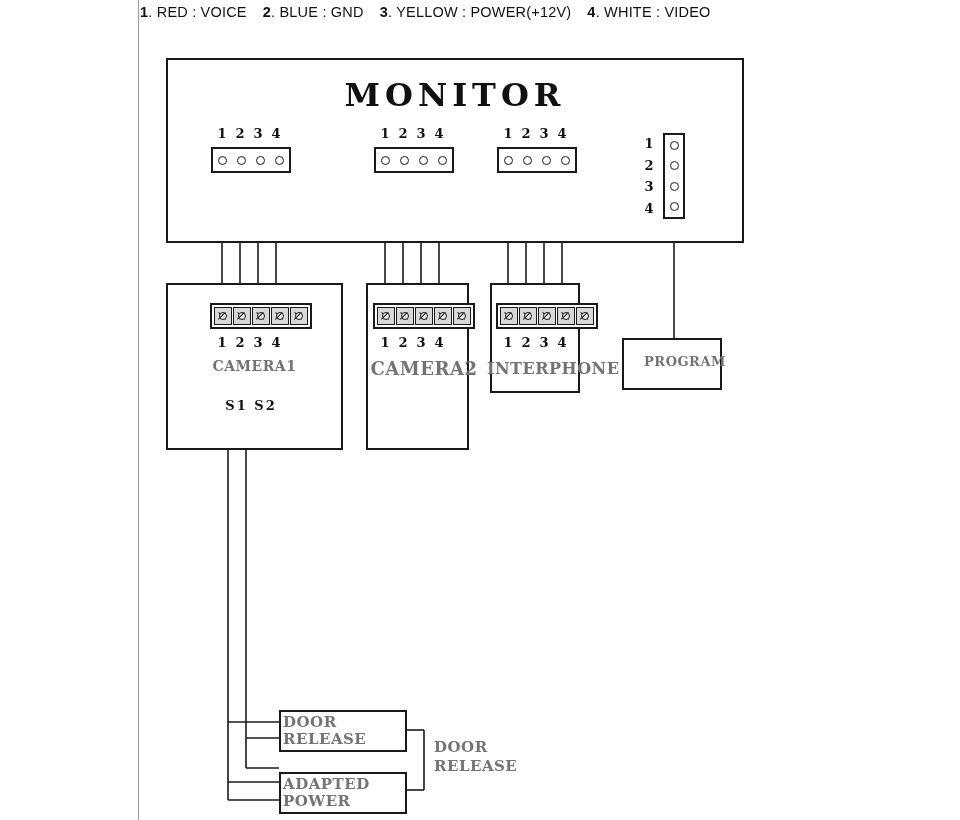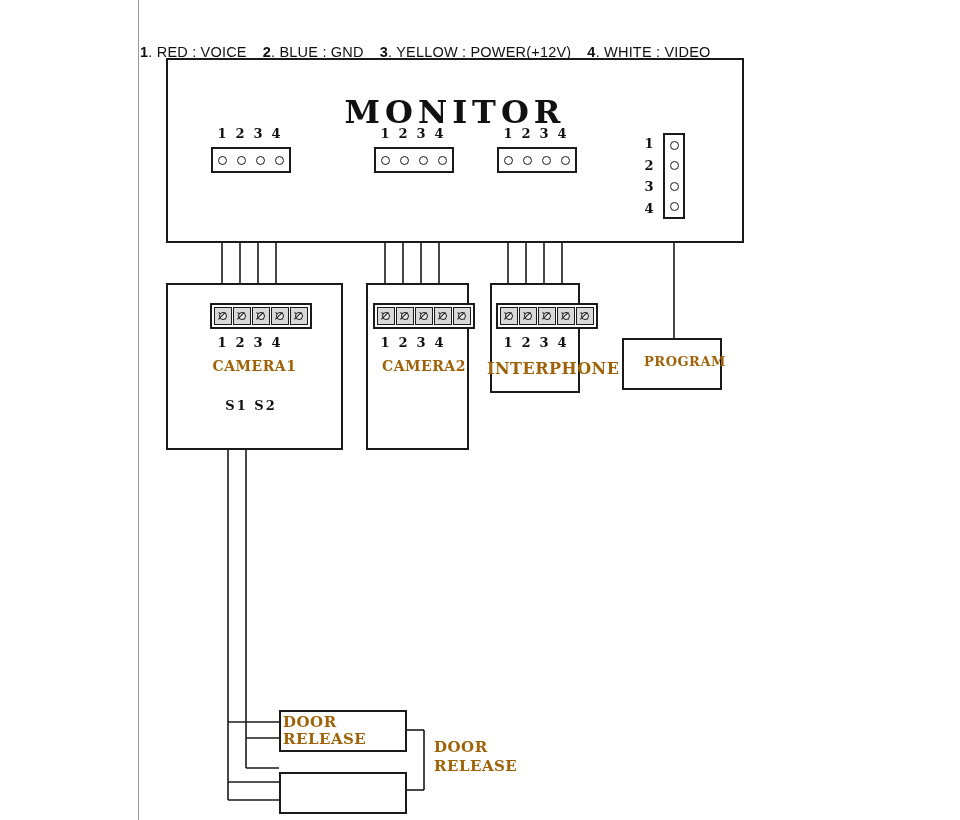--- a/index.html
+++ b/index.html
@@ -27,21 +27,20 @@
   .legend {
     position: absolute;
     left: 140px;
     top: 4px;
     width: 720px;
     height: 22px;
     font-size: 14.5px;
     letter-spacing: 0.2px;
     white-space: nowrap;
     color: #111;
-    margin-top: 40px;
   }
   .legend .num {
     font-weight: bold;
   }
   .legend .seg {
     margin-right: 16px;
   }
 
   
   .left-rule {
@@ -65,35 +64,34 @@
   .monitor-title {
     position: absolute;
     left: 166px; top: 76px;
     width: 578px;
     text-align: center;
     font-family: "DejaVu Serif", serif;
     font-weight: bold;
     font-size: 32px;
     letter-spacing: 5px;
     color: #111;
-    margin-top: 17px;
   }
 
   .camera1-box { left: 166px; top: 283px; width: 177px; height: 167px; }
   .camera2-box { left: 366px; top: 283px; width: 103px; height: 167px; }
   .interphone-box { left: 490px; top: 283px; width: 90px; height: 110px; }
   .program-box { left: 622px; top: 338px; width: 100px; height: 52px; }
   .doorrelease-box { left: 279px; top: 710px; width: 128px; height: 42px; }
   .adaptedpower-box { left: 279px; top: 772px; width: 128px; height: 42px; }
 
   .blocklabel {
     position: absolute;
     font-family: "DejaVu Serif", serif;
     font-weight: bold;
-    color: #a16207;
+    color: #737373;
     text-align: center;
     letter-spacing: 0.5px;
   }
 
   .program-label {
     left: 635px; top: 354px; width: 100px;
     font-size: 13px;
   }
   .doorrelease-label {
     left: 283px; top: 714px; width: 120px;
@@ -108,21 +106,21 @@
     line-height: 17px;
   }
   .doorrelease-side-label {
     left: 434px; top: 738px; width: 140px;
     font-size: 15px;
     text-align: left;
     line-height: 19px;
   }
 
   .camera1-label { left: 166px; top: 358px; width: 177px; font-size: 14px; }
-  .camera2-label { left: 366px; top: 358px; width: 116px; font-size: 14px; }
+  .camera2-label { left: 366px; top: 358px; width: 116px; font-size: 18px; }
   .interphone-label { left: 487px; top: 359px; width: 96px; font-size: 16px; }
 
   
   .term-strip {
     position: absolute;
     border: 2px solid #1a1a1a;
     background: #fff;
     box-sizing: border-box;
     display: flex;
     align-items: center;
@@ -438,19 +436,23 @@
   <div class="box program-box"></div>
   <div class="blocklabel program-label">PROGRAM</div>
 
   <div class="box doorrelease-box"></div>
   <div class="blocklabel doorrelease-label">
     <div>DOOR</div>
     <div>RELEASE</div>
   </div>
 
   <div class="box adaptedpower-box"></div>
+  <div class="blocklabel adaptedpower-label">
+    <div>ADAPTED</div>
+    <div>POWER</div>
+  </div>
 
   <div class="blocklabel doorrelease-side-label">
     <div>DOOR</div>
     <div>RELEASE</div>
   </div>
 
 </div>
 
 </body></html>

